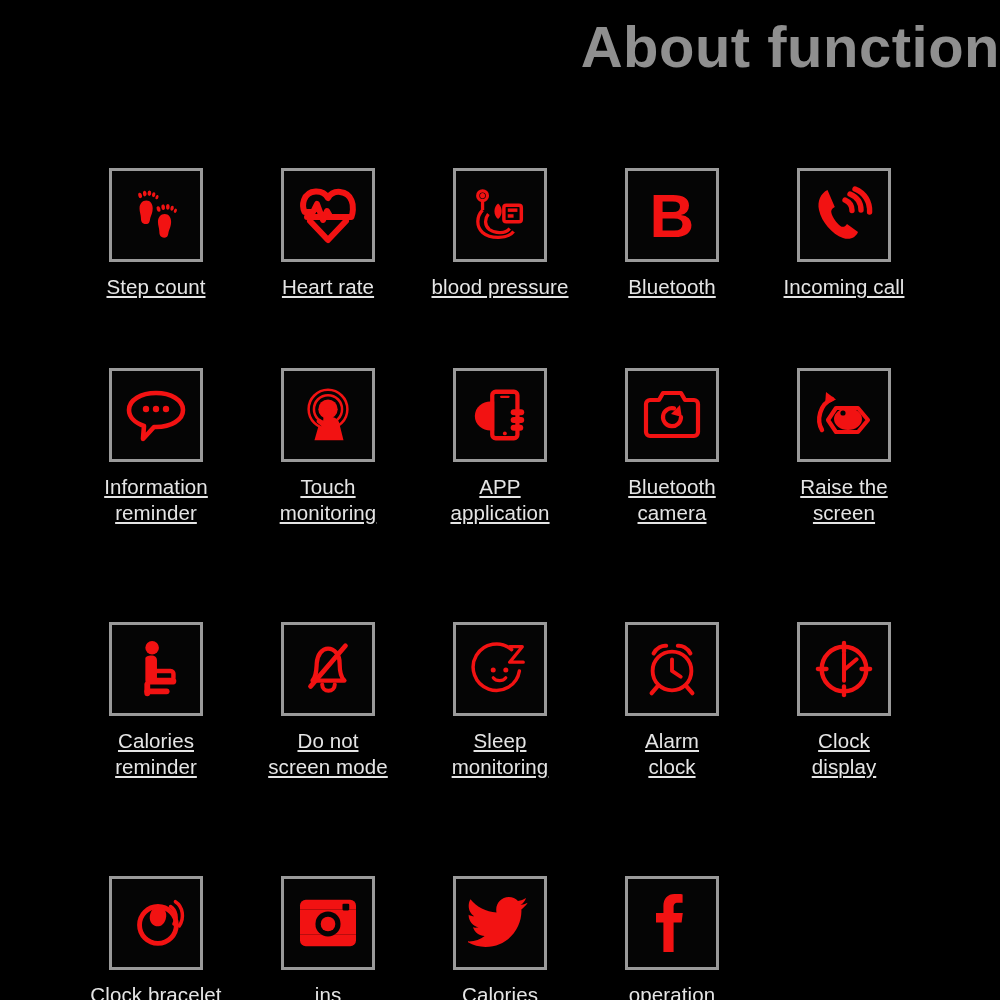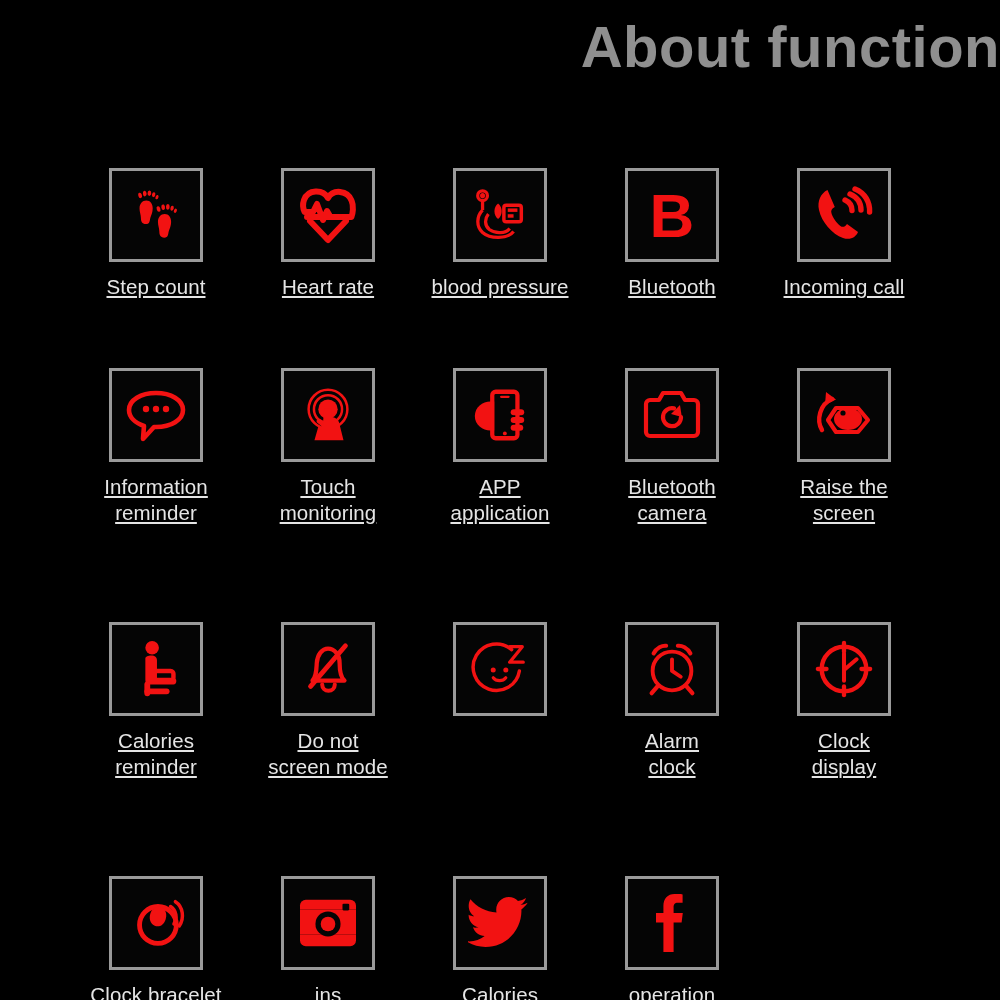--- a/index.html
+++ b/index.html
@@ -259,20 +259,22 @@
       <svg width="62" height="62" viewBox="0 0 64 64">
         <path d="M44 12 A24 24 0 1 0 52 34" fill="none" stroke="#f21212" stroke-width="3.6" stroke-linecap="round"></path>
         <g fill="none" stroke="#f21212" stroke-width="3.4" stroke-linecap="round" stroke-linejoin="round">
           <path d="M42 9 L55 9 L42 25 L56 25"></path>
         </g>
         <circle cx="25" cy="33" r="2.6" fill="#f21212"></circle>
         <circle cx="38" cy="33" r="2.6" fill="#f21212"></circle>
         <path d="M25 41 C28 45, 35 45, 38 41" fill="none" stroke="#f21212" stroke-width="3.2" stroke-linecap="round"></path>
       </svg>
     </div>
+    <div class="cell-label">Sleep
+monitoring</div>
   </div>
 
   <div class="cell r3">
     <div class="icon-box">
       <svg width="62" height="62" viewBox="0 0 64 64">
         <circle cx="32" cy="34" r="20" fill="none" stroke="#f21212" stroke-width="4"></circle>
         <path d="M32 22 L32 34 L41 40" fill="none" stroke="#f21212" stroke-width="4" stroke-linecap="round" stroke-linejoin="round"></path>
         <path d="M13 16 C16 10, 22 7.5, 26 8" fill="none" stroke="#f21212" stroke-width="4.2" stroke-linecap="round"></path>
         <path d="M51 16 C48 10, 42 7.5, 38 8" fill="none" stroke="#f21212" stroke-width="4.2" stroke-linecap="round"></path>
         <path d="M17 50 L11 57" stroke="#f21212" stroke-width="4.4" stroke-linecap="round"></path>

